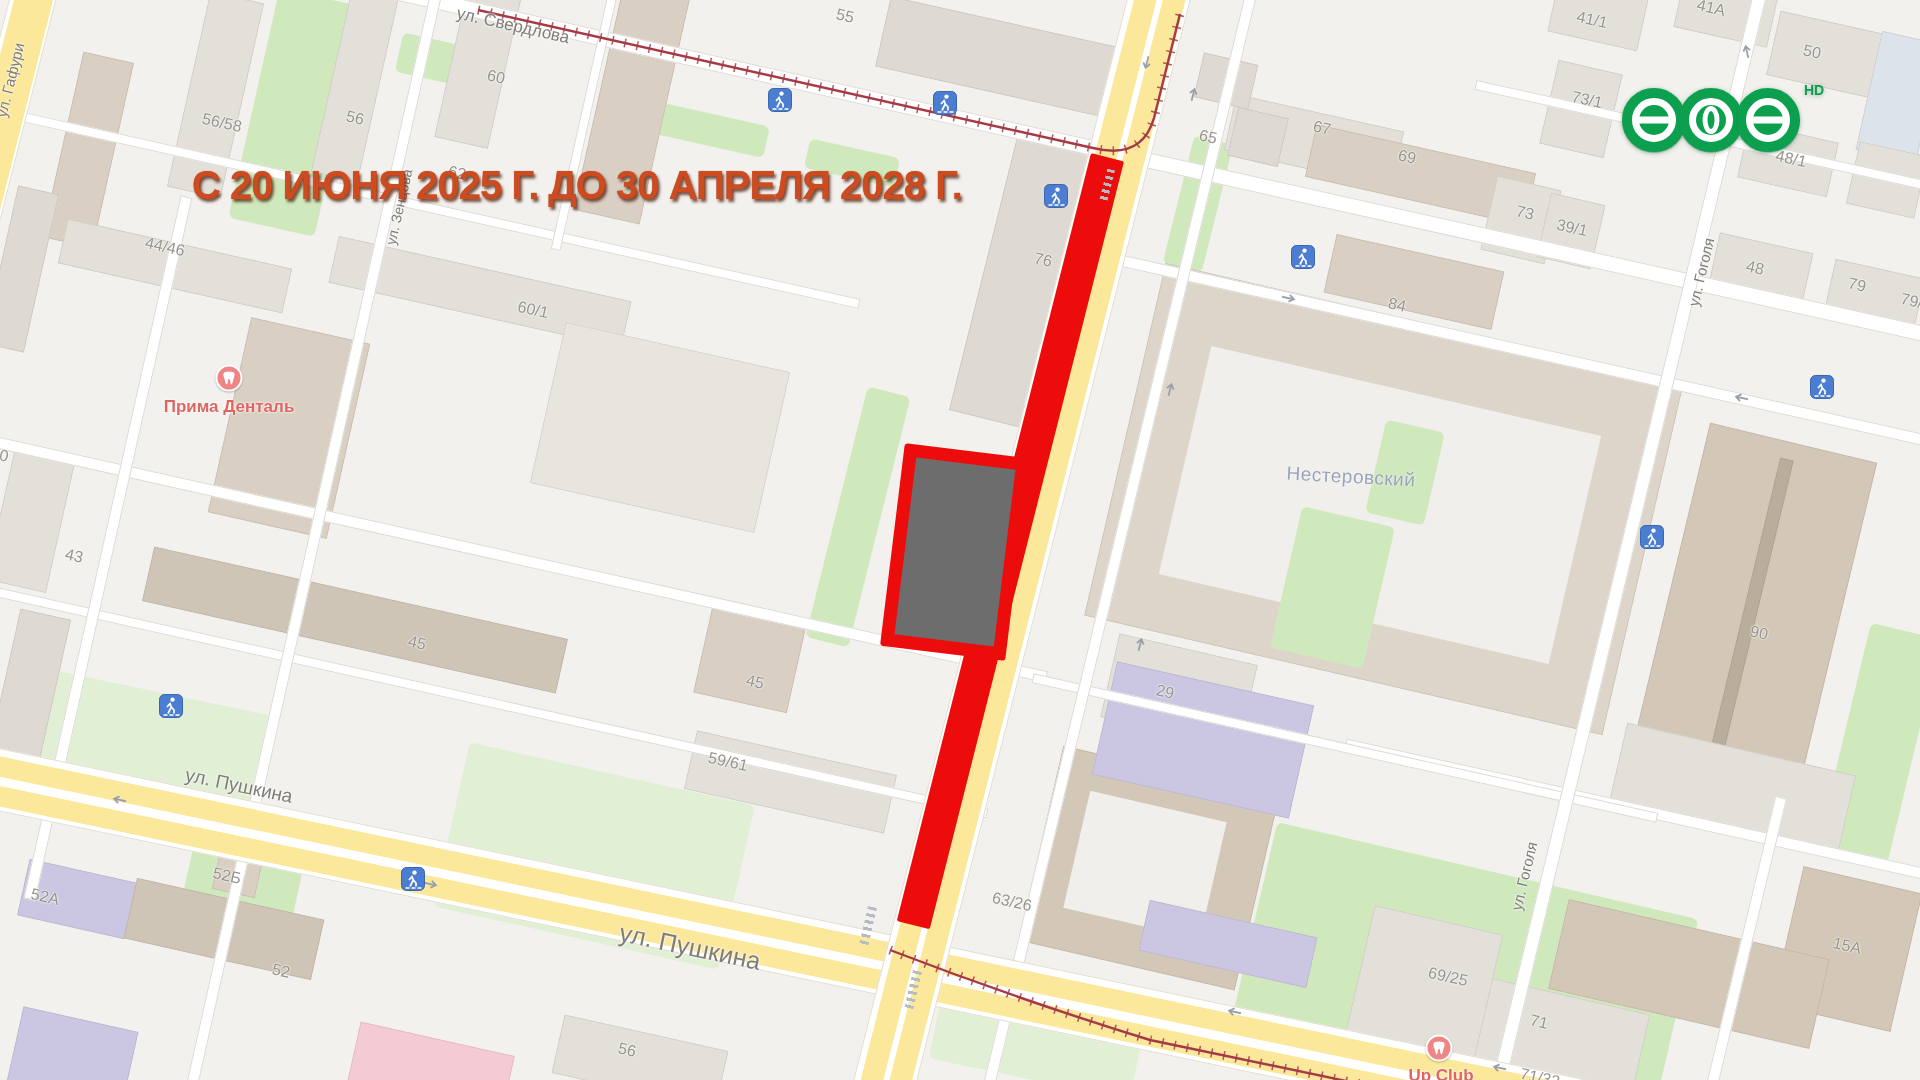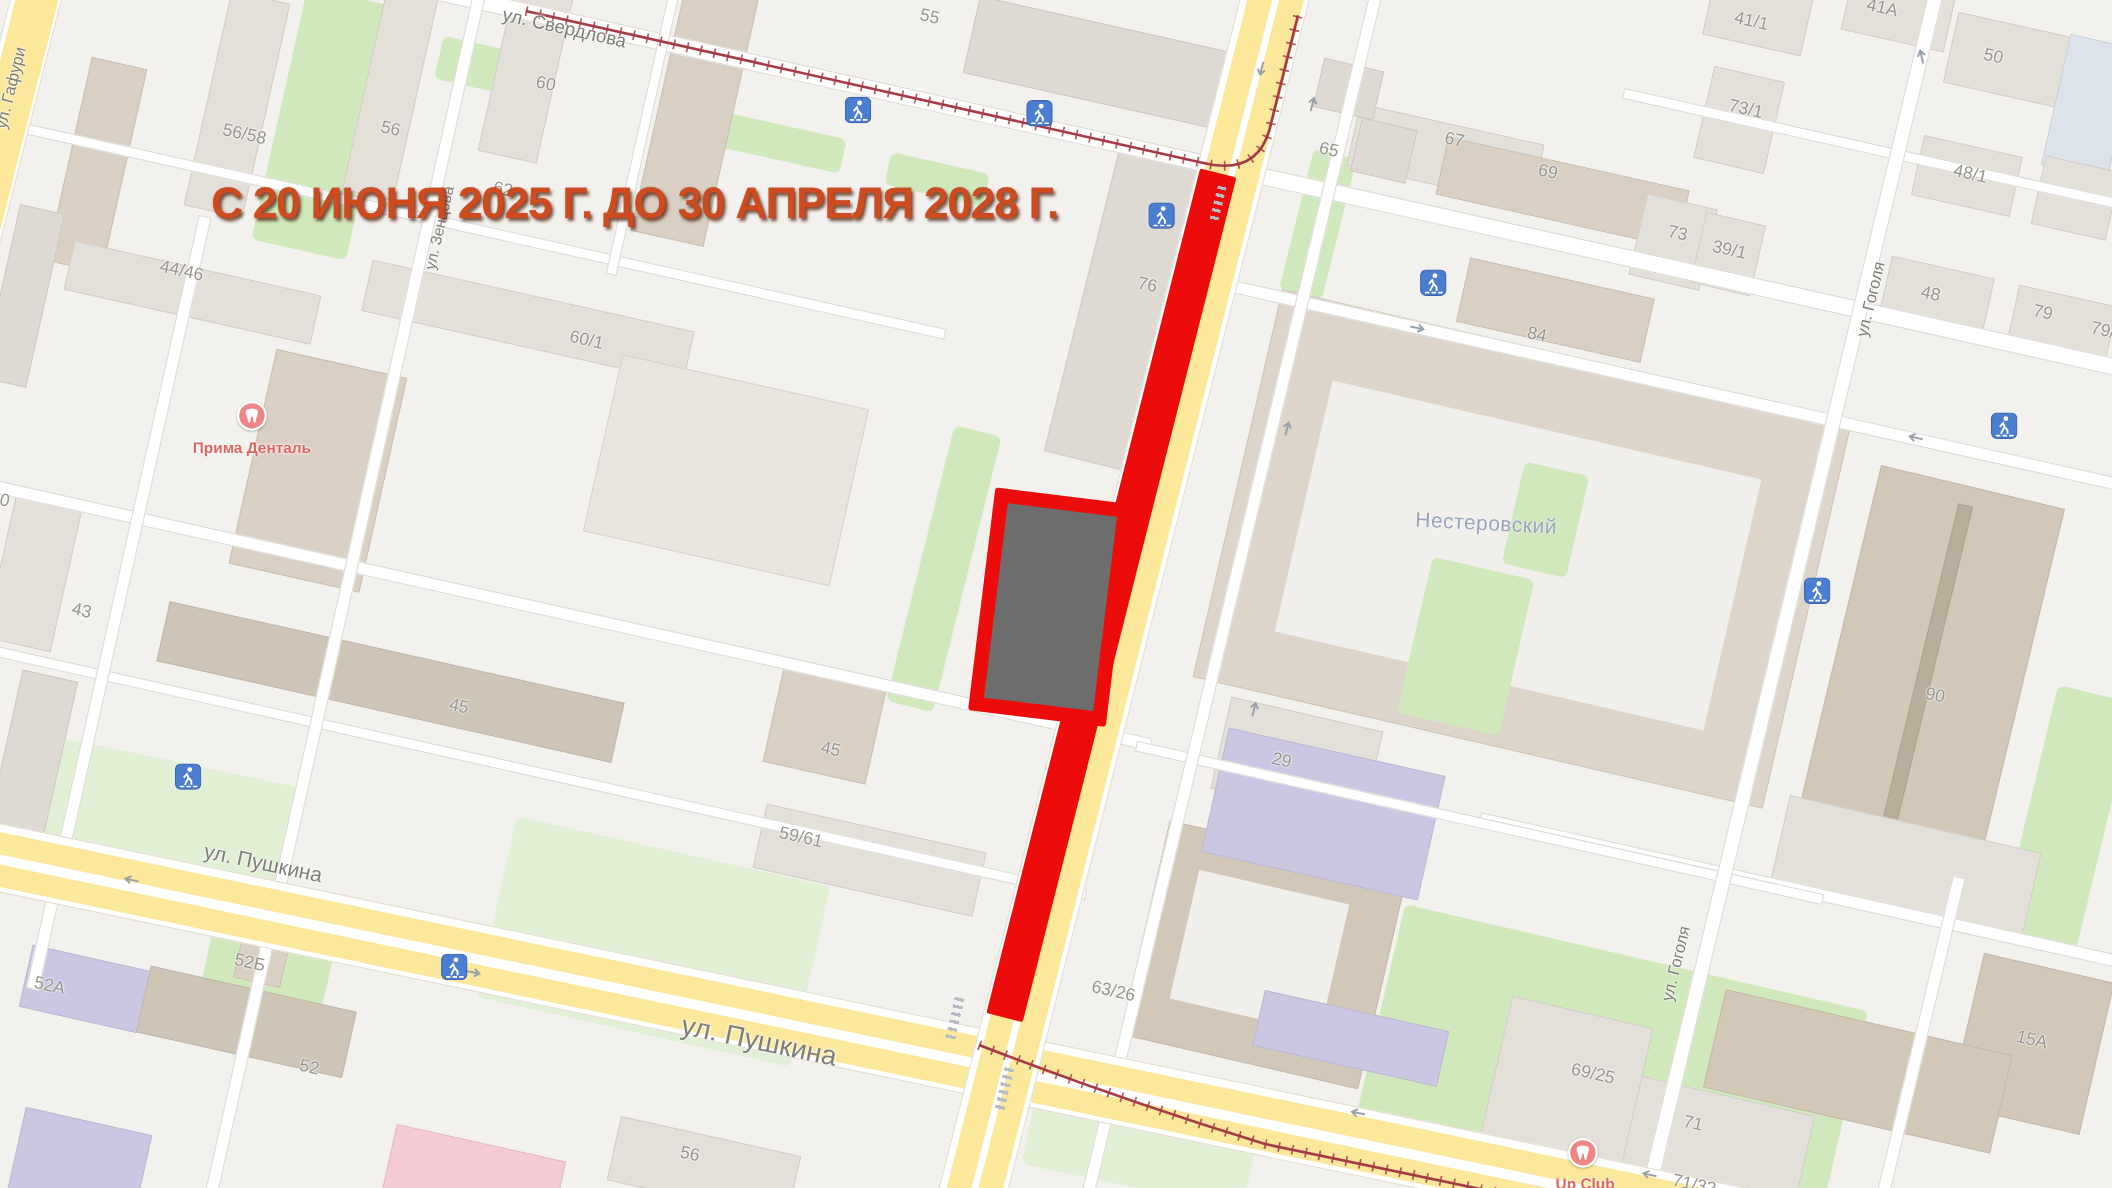--- a/index.html
+++ b/index.html
@@ -24,21 +24,21 @@
   #closure-bar{position:absolute;left:2px;top:262px;width:34px;height:792px;
       background:#ec0c0c;z-index:6;border-radius:2px;}
   #construction-rect{position:absolute;left:892px;top:450px;width:126px;height:204px;
       border:13px solid #ec0c0c;background:#6d6d6d;transform:rotate(7deg);z-index:5;border-radius:3px;}
   
   #labels{position:absolute;inset:0;z-index:7;}
   .blabel{position:absolute;color:#96948c;font-size:16px;white-space:nowrap;
       text-shadow:0 0 2px #fff,0 0 2px #fff;transform:translate(-50%,-50%) rotate(12.5deg);}
   .slabel{position:absolute;color:#7f7d77;white-space:nowrap;font-size:16px;
       text-shadow:0 0 2px #fff,0 0 3px #fff;}
-  .poi-label{position:absolute;color:#dd6663;font-weight:700;font-size:14px;white-space:nowrap;
+  .poi-label{position:absolute;color:#dd6663;font-weight:700;font-size:17px;white-space:nowrap;
       text-shadow:0 0 2px #fff,0 0 3px #fff;transform:translate(-50%,-50%);}
   .poi-icon{position:absolute;width:27px;height:27px;border-radius:50%;background:#ef8585;
       border:2px solid #fff;box-shadow:0 1px 2px rgba(0,0,0,.25);transform:translate(-50%,-50%);
       display:flex;align-items:center;justify-content:center;}
   #quarter-label{position:absolute;left:1351px;top:477px;transform:translate(-50%,-50%) rotate(3deg);
       color:#9aa3bd;font-size:19px;letter-spacing:.5px;text-shadow:0 0 2px #fff;}
   .cross-icon{position:absolute;width:24px;height:24px;transform:translate(-50%,-50%);}
   
   #headline{position:absolute;left:192px;top:160px;z-index:10;font-weight:800;
       font-size:40px;line-height:50px;letter-spacing:-1px;color:#ce4a1f;white-space:nowrap;
@@ -313,14 +313,32 @@
           <circle cx="13.5" cy="5.6" r="2.2" fill="#fff"></circle>
           <path d="M9 19.5 L12.3 13 L11 9.6 L8 13 M12.3 13 L15 16 L15 19.5" stroke="#fff" stroke-width="1.7" fill="none"></path>
           <path d="M4.5 21 h4 M10.5 21 h4 M16.5 21 h4" stroke="#fff" stroke-width="1.5"></path>
         </svg></div>
     </div>
 
   <div id="headline" style="color: rgb(206, 74, 31);">
     <div>С 20 ИЮНЯ 2025 Г. ДО 30 АПРЕЛЯ 2028 Г.</div>
   </div>
 
+  <div id="channel-logo">
+    <div class="ring" style="left:0px;">
+      <div class="disc">
+          <div class="hbar"></div>
+        </div>
+    </div>
+    <div class="ring" style="left:57px;">
+      <div class="disc">
+          <div class="vlens"></div>
+        </div>
+    </div>
+    <div class="ring" style="left:114px;">
+      <div class="disc">
+          <div class="hbar"></div>
+        </div>
+    </div>
+    <div id="hd-label">HD</div>
+  </div>
 
 </div>
 
 </body></html>

